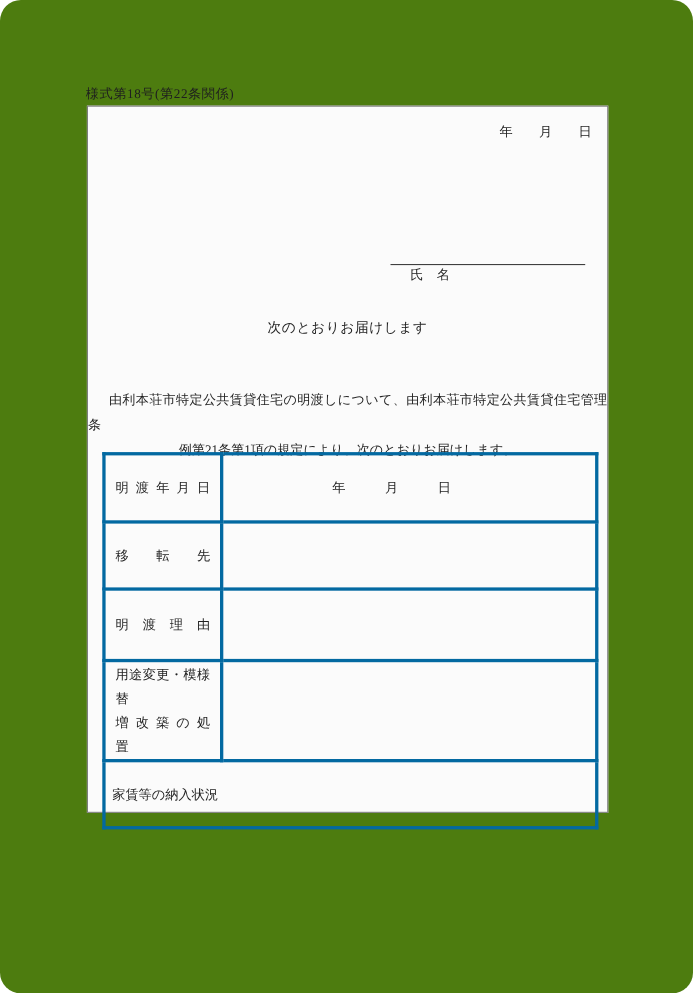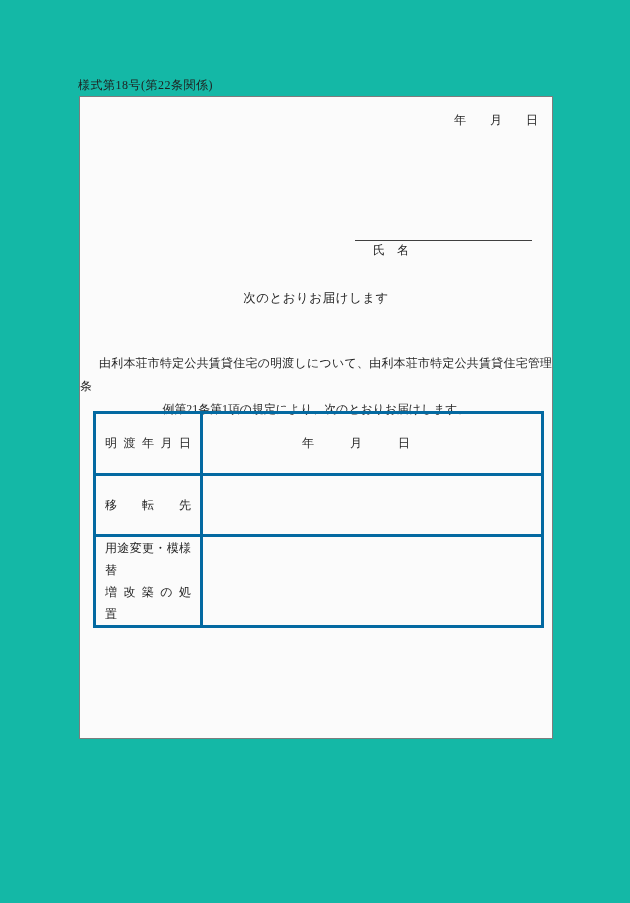--- a/index.html
+++ b/index.html
@@ -3,24 +3,25 @@
 <meta charset="utf-8">
 <style>
   html, body {
     margin: 0;
     padding: 0;
   }
   .page {
     position: relative;
     width: 630px;
     height: 903px;
-    background: #14b8a6;
+    background: #4d7c0f;
     font-family: "Liberation Serif", "DejaVu Serif", serif;
     color: #1f1f1f;
     overflow: hidden;
+    border-radius: 19px;
   }
   .form-number {
     position: absolute;
     left: 78px;
     top: 77px;
     font-size: 12px;
     letter-spacing: 0.5px;
   }
   .doc-box {
     position: absolute;
@@ -162,24 +163,31 @@
       </colgroup>
       <tbody>
         <tr class="r1">
           <th>明 渡 年 月 日</th>
           <td class="value-cell value-date">年　　　月　　　日</td>
         </tr>
         <tr class="r2">
           <th>移 転 先</th>
           <td class="value-cell"></td>
         </tr>
+        <tr class="r3">
+          <th>明 渡 理 由</th>
+          <td class="value-cell"></td>
+        </tr>
         <tr class="r4">
           <th>
             <div class="th-line">用途変更・模様替</div>
             <div class="th-line">増 改 築 の 処 置</div>
           </th>
           <td class="value-cell"></td>
+        </tr>
+        <tr class="r5">
+          <td class="full-row" colspan="2">家賃等の納入状況</td>
         </tr>
       </tbody>
     </table>
 
   </div>
 </div>
 
 </body></html>

